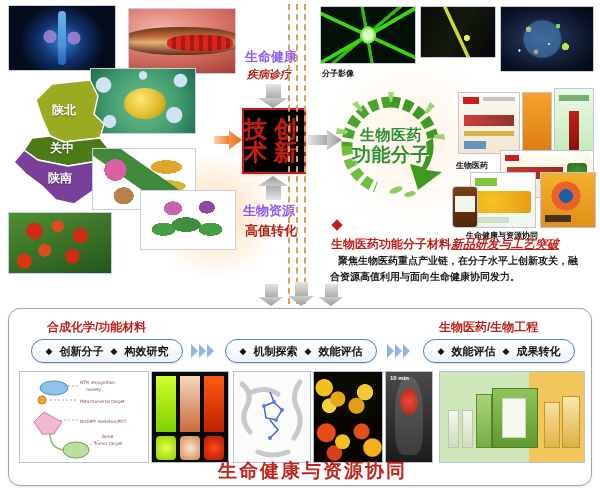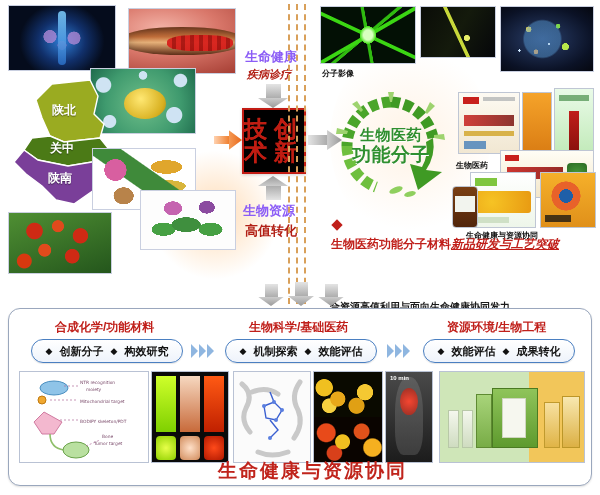--- a/index.html
+++ b/index.html
@@ -150,21 +150,21 @@
   .ring-text { position:absolute; inset:0; display:flex; flex-direction:column;
       align-items:center; justify-content:center; line-height:1.12; }
   .ring-text span { color:#2f8f2f; font-weight:bold; letter-spacing:.5px;
       text-shadow:0 1px 0 #fff; }
 
   
   #bottom-panel { position:absolute; left:8px; top:308px; width:584px; height:178px;
       border:1px solid #9aa7bd; border-radius:12px; background:#fff;
       box-shadow:0 1px 2px rgba(0,0,0,.12); }
 
-  .col-title { position:absolute; color:#c01f1a; font-weight:bold; white-space:nowrap;margin-left:8px; }
+  .col-title { position:absolute; color:#c01f1a; font-weight:bold; white-space:nowrap; }
   .pill { position:absolute; height:24px; border:1px solid #4a7fc1; border-radius:12px;
       background:linear-gradient(180deg,#ffffff,#eef3fb);
       display:flex; align-items:center; justify-content:center; gap:7px;
       box-shadow:0 1px 1px rgba(0,0,0,.10); padding:0 10px; }
   .pill span.t { font-size:11px; font-weight:bold; color:#111; white-space:nowrap; }
   .pill span.d { color:#111; font-size:9px; }
 
   .chev { position:absolute; display:flex; gap:1px; }
   .chev i { width:0;height:0; border-top:7px solid transparent;
       border-bottom:7px solid transparent; border-left:7px solid #8fb6e0; }
@@ -326,21 +326,22 @@
   </div>
 
   <div class="cap" style="left:466px;top:230px;font-size:8px;">生命健康与资源协同</div>
 
   <div class="dia" style="left:333px;top:221px;"></div>
 
   <div style="position:absolute;left:331px;top:236px;white-space:nowrap;font-size:12px;font-weight:bold;color:#c01f1a;">
     <span>生物医药功能分子材料</span><span style="font-style:italic;text-decoration:underline;">新品研发与工艺突破</span>
   </div>
 
-  <div class="lbl" style="left:330px;top:270px;font-size:10px;color:#1a1a1a;font-weight:bold;margin-top:30px;">合资源高值利用与面向生命健康协同发力。</div>
+  <div class="lbl" style="left:338px;top:254px;font-size:10px;color:#1a1a1a;font-weight:bold;">聚焦生物医药重点产业链，在分子水平上创新攻关，融</div>
+  <div class="lbl" style="left:330px;top:270px;font-size:10px;color:#1a1a1a;font-weight:bold;">合资源高值利用与面向生命健康协同发力。</div>
 
   <div class="vd" style="left:258px;top:284px;width:26px;height:22px;">
     <div class="shaft"></div>
       <div class="head"></div>
   </div>
   <div class="vd" style="left:288px;top:282px;width:26px;height:24px;">
     <div class="shaft"></div>
       <div class="head"></div>
   </div>
   <div class="vd" style="left:318px;top:284px;width:26px;height:22px;">
@@ -357,35 +358,34 @@
       <span class="d">◆</span>
       <span class="t">构效研究</span>
     </div>
 
     <div class="chev" style="left:182px;top:35px;">
       <i></i>
         <i></i>
         <i></i>
     </div>
 
-    <div class="col-title" style="left:232px;top:10px;font-size:12px;">生物科学/基础医药</div>
     <div class="pill" style="left:216px;top:30px;width:152px;">
       <span class="d">◆</span>
       <span class="t">机制探索</span>
       <span class="d">◆</span>
       <span class="t">效能评估</span>
     </div>
 
     <div class="chev" style="left:378px;top:35px;">
       <i></i>
         <i></i>
         <i></i>
     </div>
 
-    <div class="col-title" style="left:430px;top:10px;font-size:12px;">资源环境/生物工程</div>
+    <div class="col-title" style="left:430px;top:10px;font-size:12px;">生物医药/生物工程</div>
     <div class="pill" style="left:414px;top:30px;width:152px;">
       <span class="d">◆</span>
       <span class="t">效能评估</span>
       <span class="d">◆</span>
       <span class="t">成果转化</span>
     </div>
 
     <div class="fig" style="left:10px;top:62px;width:130px;height:92px;background:#fff;">
       <svg viewBox="0 0 130 92" width="130" height="92">
         <ellipse cx="34" cy="16" rx="14" ry="7" fill="#8fc4e8" stroke="#4a8fc0" stroke-width="1"></ellipse>

